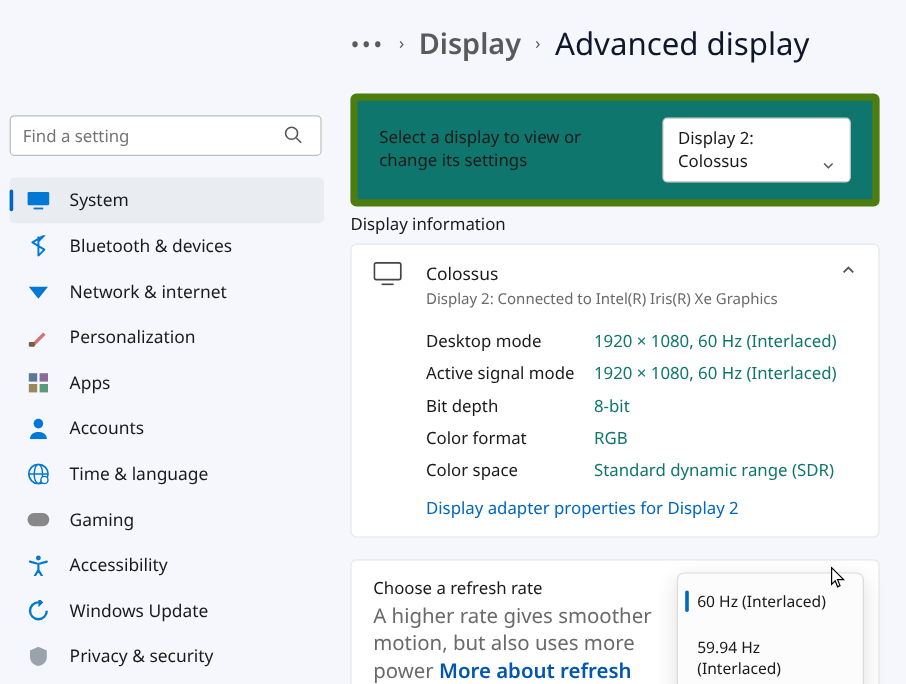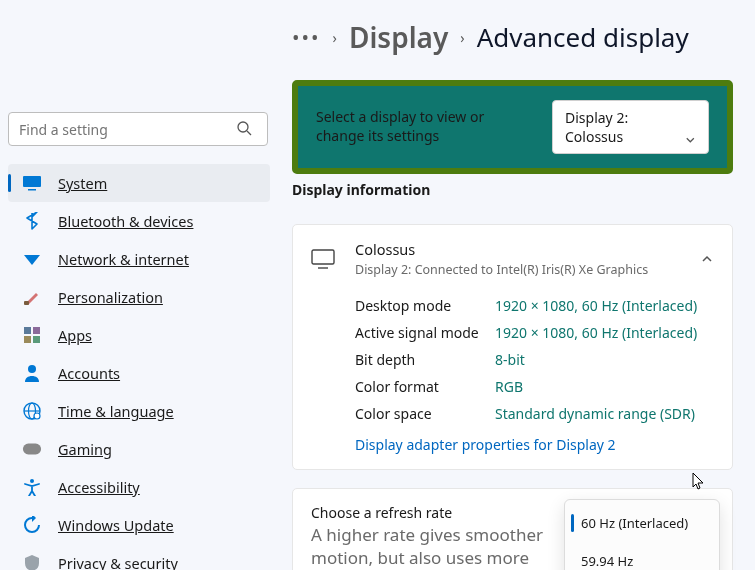--- a/index.html
+++ b/index.html
@@ -1,43 +1,43 @@
 <!DOCTYPE html>
 <html><head>
 <meta charset="utf-8">
 <style>
 * { margin: 0; padding: 0; box-sizing: border-box; font-family: "Segoe UI", system-ui, sans-serif; }
 body { background: #f5f7fc; color: #1a1a1a; width: 755px; height: 570px; overflow: hidden; display: flex; }
-.sidebar { width: 278px; padding: 24px 8px; text-decoration: underline; }
+.sidebar { width: 278px; padding: 8px 8px; }
 .search-wrap { margin: 88px 0 18px 0; position: relative; }
 .search-input { width: 260px; height: 34px; border: 1px solid #bdbdbd; border-radius: 4px; padding: 0 34px 0 10px; font-size: 14px; background: #fff; color: #555; }
 .search-icon { position: absolute; right: 18px; top: 8px; color: #555; }
 .nav-list { list-style: none; margin-top: 8px; }
 .nav-item { display: flex; align-items: center; height: 38px; padding: 0 14px; border-radius: 4px; font-size: 14.5px; cursor: pointer; }
 .nav-item.selected { background: #e9ecf1; position: relative; }
 .nav-item.selected::before { content: ""; position: absolute; left: 0; top: 10px; bottom: 10px; width: 3px; background: #0067c0; border-radius: 2px; }
 .nav-icon { width: 20px; height: 20px; display: inline-flex; align-items: center; justify-content: center; margin-right: 16px; font-size: 16px; }
 .nav-label { color: #1a1a1a; }
 
 .main { flex: 1; padding: 18px 22px 0 14px; overflow: hidden; }
 .breadcrumb { display: flex; align-items: center; gap: 12px; margin-bottom: 24px; }
 .ellipsis { font-size: 20px; color: #5a5a5a; letter-spacing: 2px; }
 .chev { color: #5a5a5a; font-size: 14px; }
-.crumb-link { font-size: 28px; color: #5a5a5a; font-weight: 600; }
+.crumb-link { font-size: 24px; color: #5a5a5a; font-weight: 600; }
 .crumb-current { font-size: 26px; color: #0f172a; font-weight: 400; }
 
 .card { background: #0f766e; border: 6px solid #4d7c0f; border-radius: 5px; padding: 14px 18px; margin-bottom: 6px; }
 .select-row { display: flex; align-items: center; justify-content: space-between; gap: 16px; }
 .select-text { font-size: 14px; color: #1a1a1a; max-width: 220px; line-height: 1.35; }
 .dropdown { border: 1px solid #d0d0d0; border-radius: 4px; background: #fff; padding: 7px 12px; font-size: 14px; display: flex; align-items: flex-end; gap: 10px; cursor: pointer; }
 
-.section-title { font-size: 14px; font-weight: 700; margin-bottom: 25px; }
+.section-title { font-size: 14px; font-weight: 400; margin-bottom: 6px; }
 
 .info-card { background: #fff; border: 1px solid #e6e6e6; border-radius: 5px; margin-bottom: 18px; }
-.info-header { display: flex; align-items: center; padding: 14px 18px; cursor: pointer; }
+.info-header { display: flex; align-items: flex-start; padding: 14px 18px; cursor: pointer; }
 .monitor-icon { width: 26px; margin-right: 18px; color: #444; }
 .info-title { font-size: 14.5px; color: #1a1a1a; }
 .info-sub { font-size: 12.5px; color: #6a6a6a; margin-top: 2px; }
 .info-spacer { flex: 1; }
 .chevron-up { color: #555; font-size: 14px; }
 
 .info-body { padding: 0 18px 14px 62px; }
 .kv-row { display: flex; font-size: 14px; padding: 4px 0; }
 .kv-key { width: 140px; color: #1a1a1a; }
 .kv-val { color: #0f766e; }

